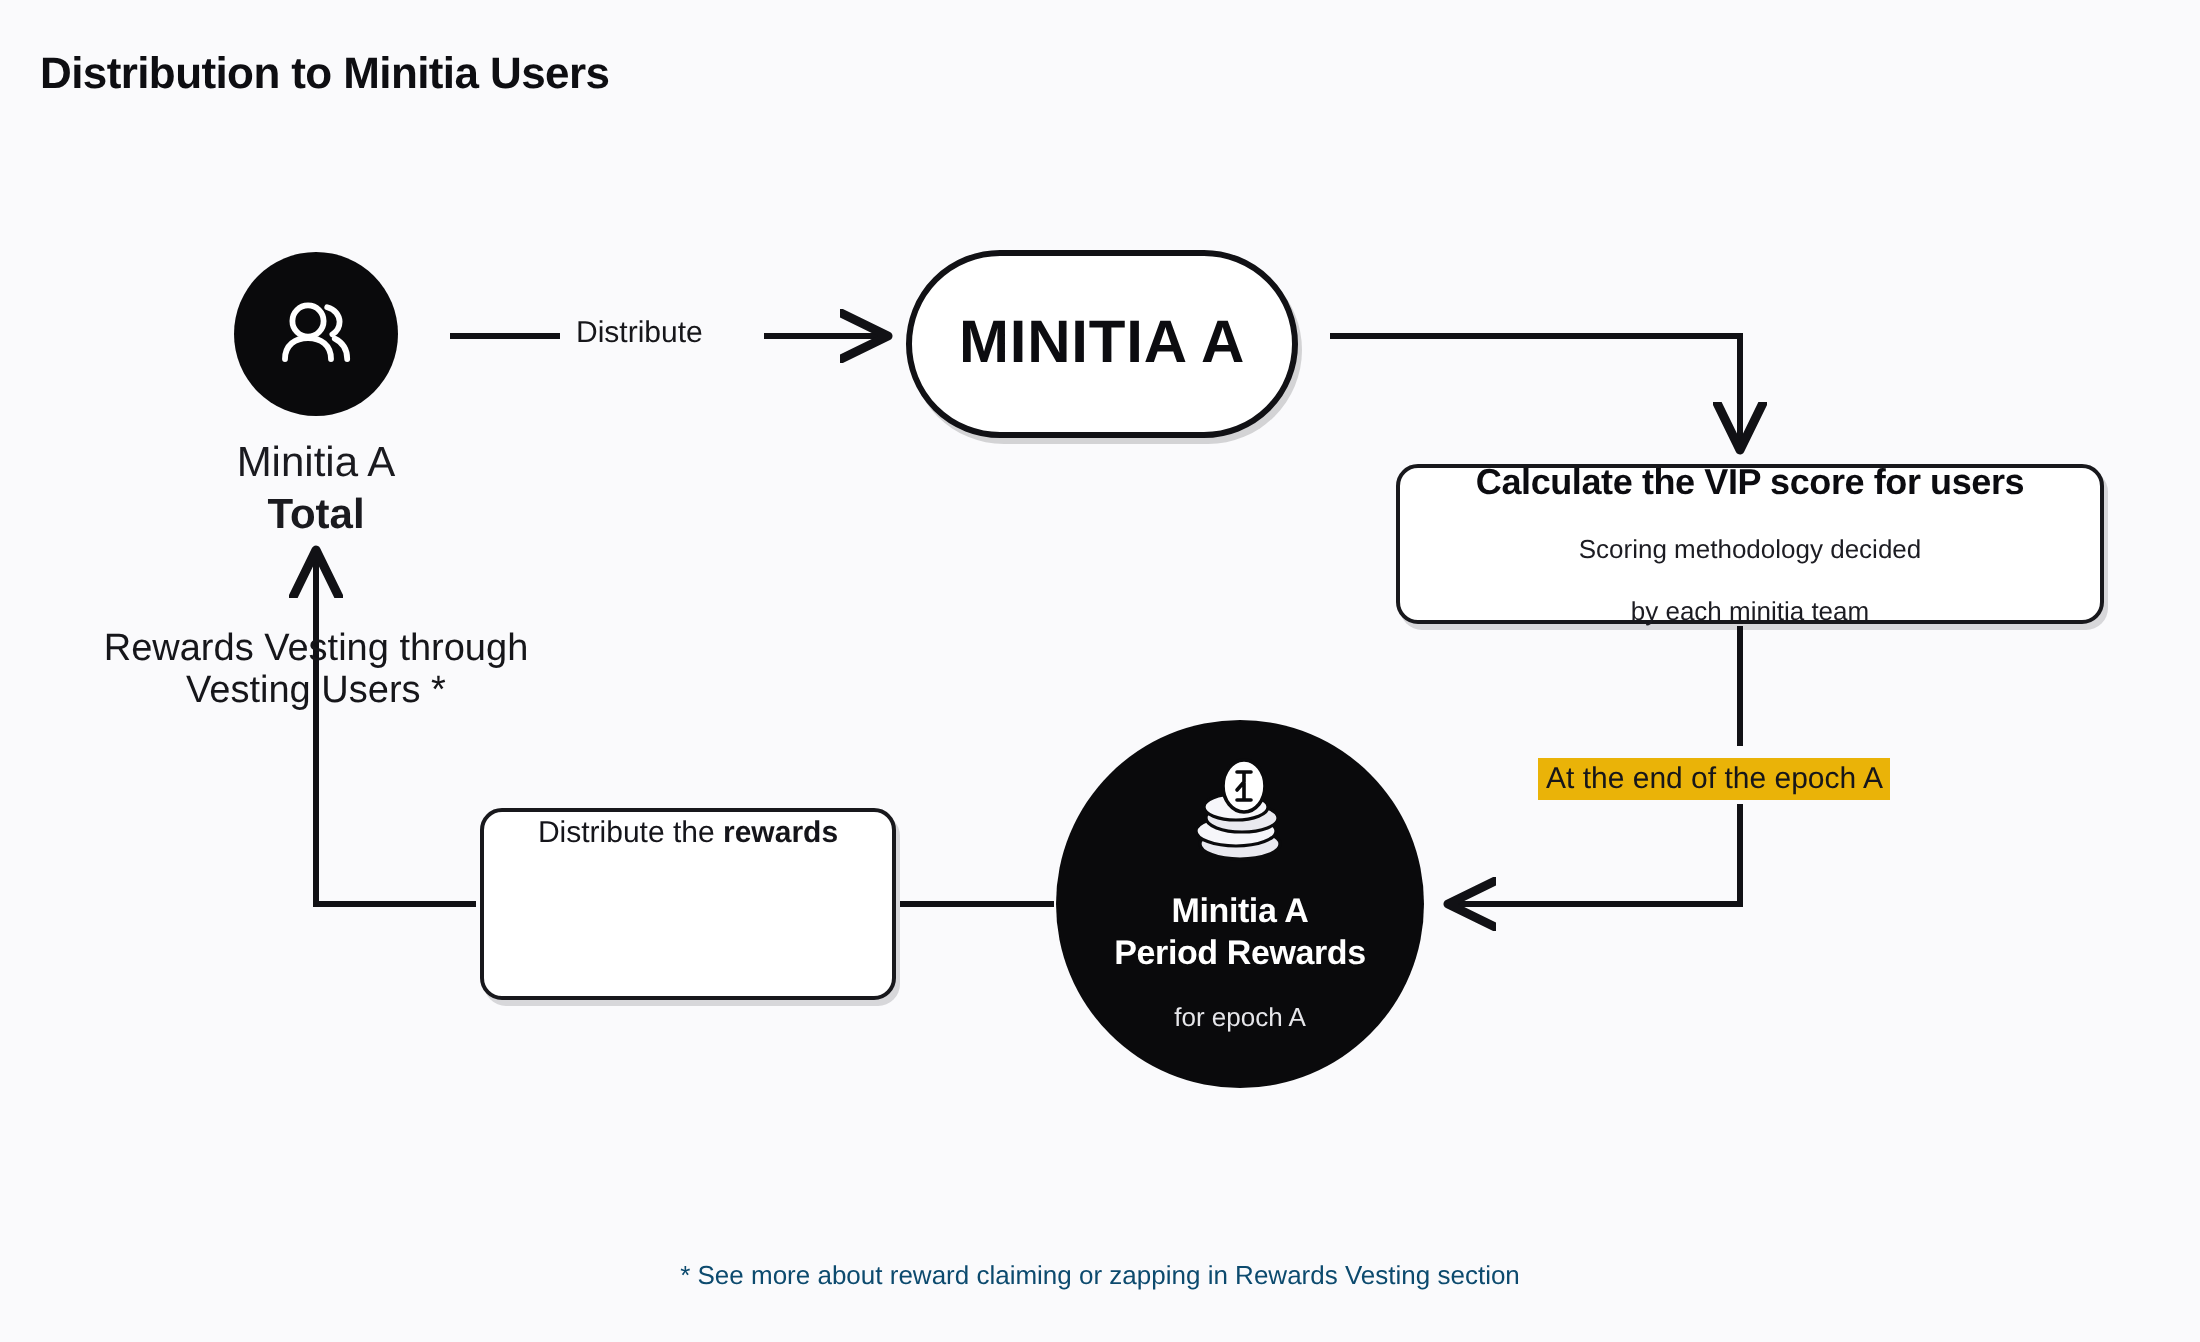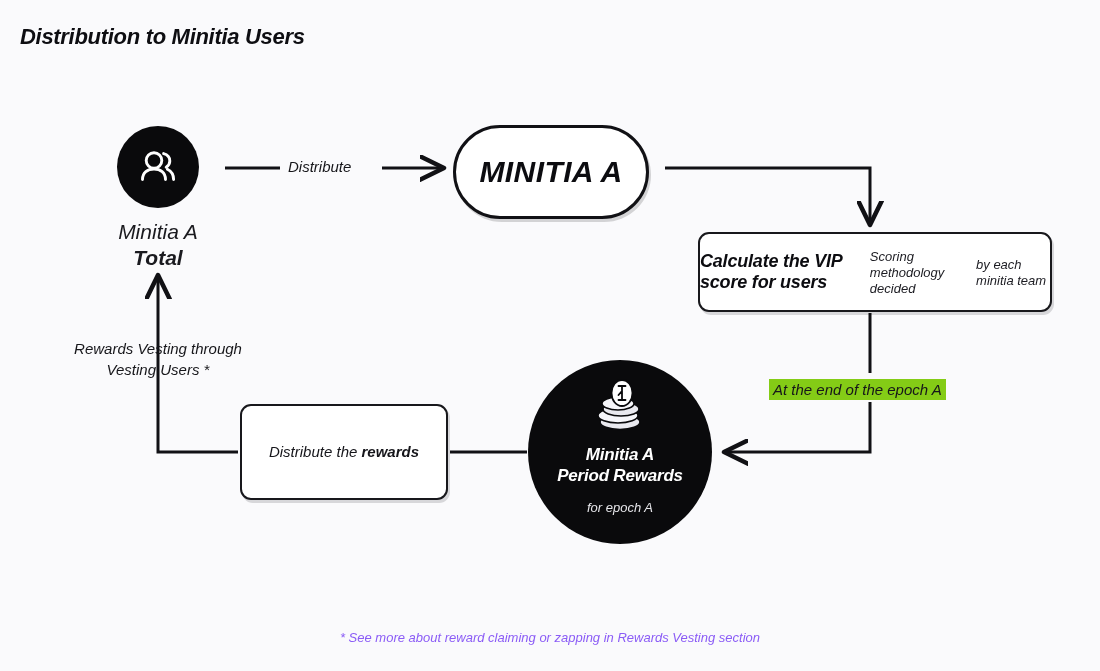--- a/index.html
+++ b/index.html
@@ -12,21 +12,20 @@
     background: #fafafc;
     font-family: "Liberation Sans", sans-serif;
     color: #111114;
     overflow: hidden;
     position: relative;
   }
   #stage {
     position: relative;
     width: 1100px;
     height: 671px;
-    font-style: italic;
   }
   .abs { position: absolute; }
 
   
   #page-title {
     left: 20px;
     top: 24px;
     font-size: 22px;
     font-weight: bold;
     letter-spacing: -0.3px;
@@ -92,45 +91,45 @@
   #vip-box {
     left: 698px;
     top: 232px;
     width: 354px;
     height: 80px;
     border: 2px solid #18181c;
     border-radius: 11px;
     background: #ffffff;
     box-sizing: border-box;
     display: flex;
-    flex-direction: row;
+    flex-direction: column;
     align-items: center;
     justify-content: center;
     box-shadow: 2px 3px 0 rgba(10,10,14,0.14);
   }
   #vip-title {
     font-size: 18px;
     font-weight: bold;
     color: #0c0c10;
     letter-spacing: -0.2px;
   }
   .vip-sub {
     font-size: 13px;
     line-height: 16px;
     color: #1c1c22;
-    margin-top: 1px;
+    margin-top: 15px;
   }
 
   
   #epoch-label {
     left: 769px;
     top: 379px;
     font-size: 15px;
     color: #16161a;
-    background: #84cc16;
+    background: #eab308;
     padding: 2px 4px;
   }
 
   
   #rewards-circle {
     left: 528px;
     top: 360px;
     width: 184px;
     height: 184px;
     border-radius: 50%;
@@ -163,49 +162,49 @@
     top: 404px;
     width: 208px;
     height: 96px;
     border: 2px solid #18181c;
     border-radius: 11px;
     background: #ffffff;
     box-sizing: border-box;
     display: flex;
     flex-direction: column;
     align-items: center;
-    justify-content: center;
+    justify-content: flex-start;
     box-shadow: 2px 3px 0 rgba(10,10,14,0.14);
   }
   .distribute-line {
     font-size: 15px;
     line-height: 22px;
     color: #15151a;
   }
   .distribute-line b { font-weight: bold; }
 
   
   #vesting-label {
     left: 40px;
-    top: 338px;
+    top: 314px;
     width: 236px;
     text-align: center;
-    font-size: 15px;
+    font-size: 19px;
     line-height: 21px;
     color: #16161a;
   }
 
   
   #footnote {
     left: 0;
     top: 630px;
     width: 1100px;
     text-align: center;
     font-size: 13px;
-    color: #8b5cf6;
+    color: #0c4a6e;
   }
 
   
   #connectors {
     left: 0; top: 0;
     width: 1100px;
     height: 671px;
     pointer-events: none;
   }
 </style>

